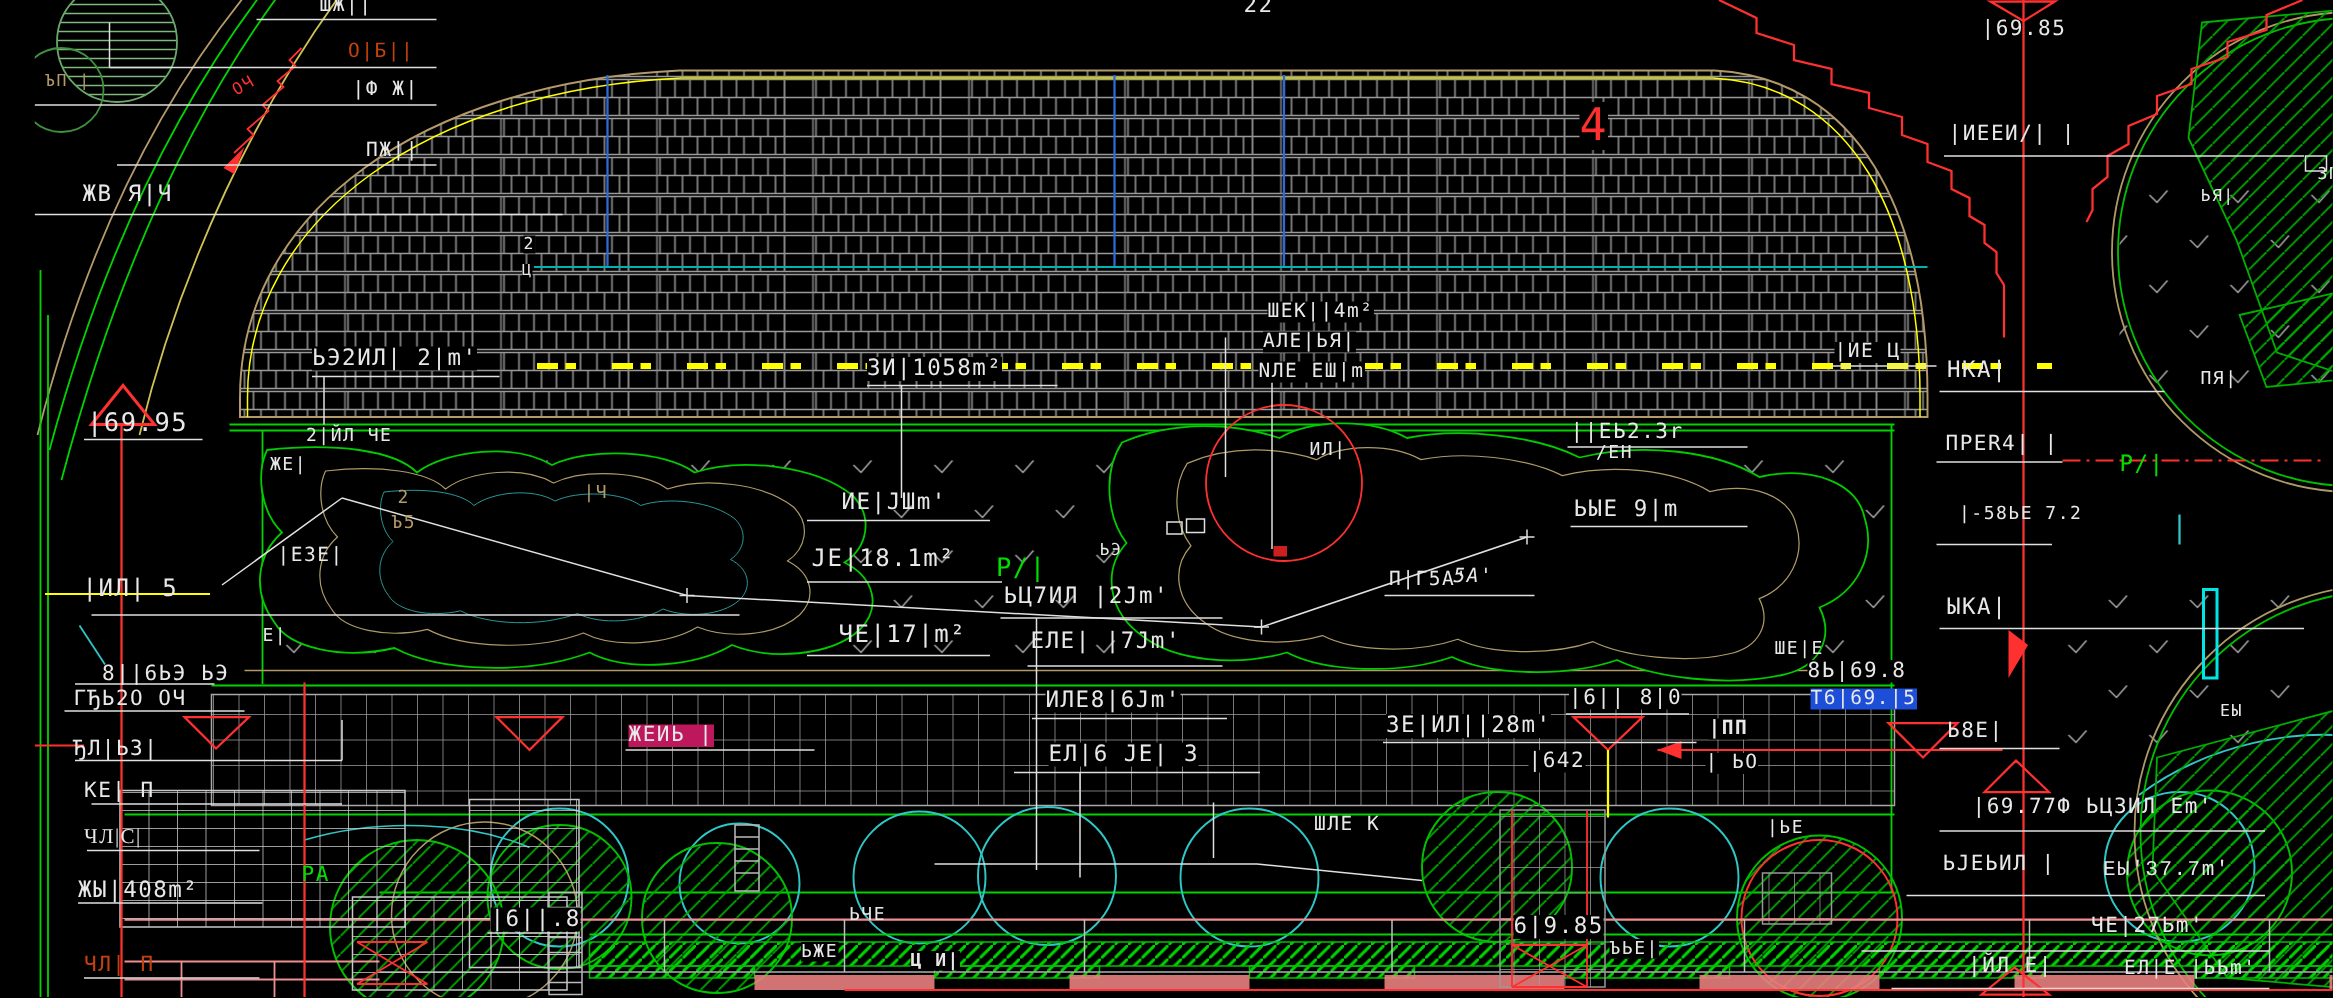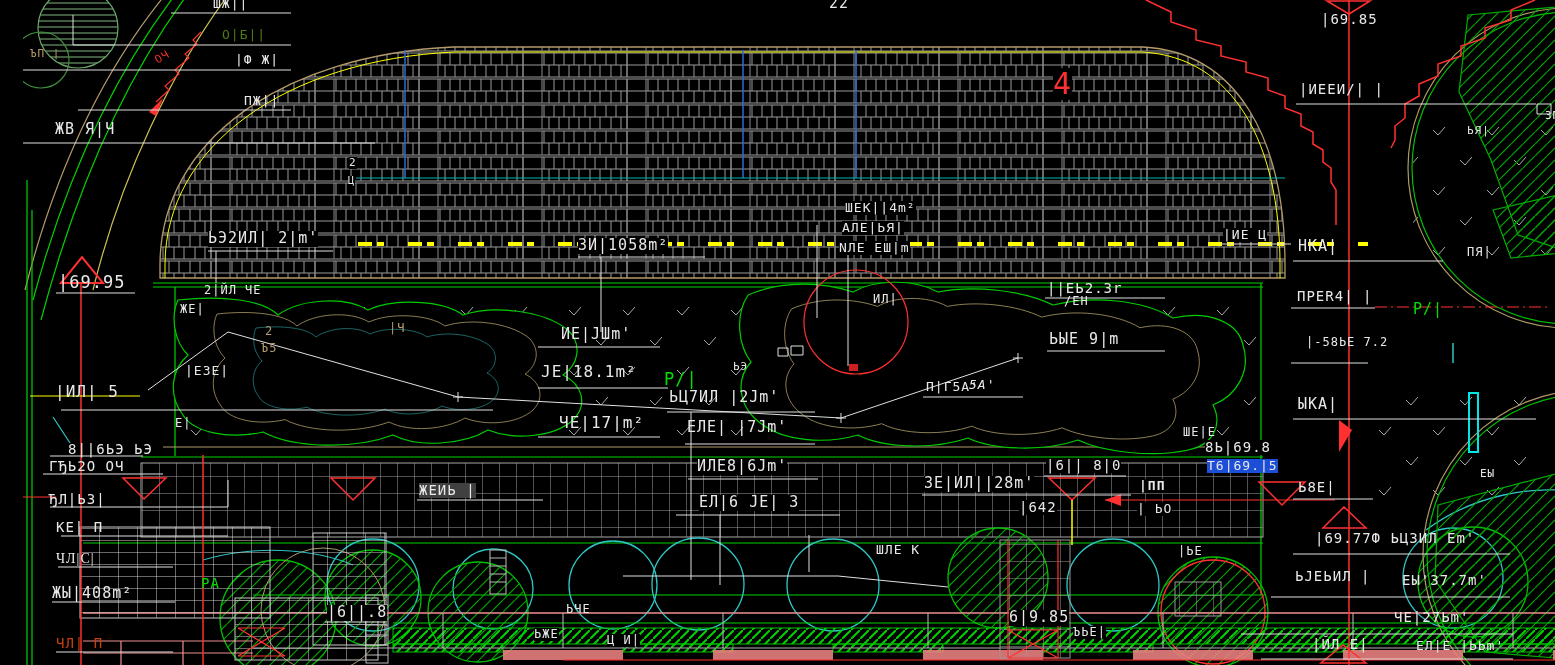--- a/index.html
+++ b/index.html
@@ -198,21 +198,21 @@
     <path d="M600,576 H815 L925,587"></path>
     <path d="M205,332 L125,390 M205,332 L435,397 L818,418 L995,358"></path>
     <path d="M430,397 h10 M435,392 v10 M813,418 h10 M818,413 v10 M990,358 h10 M995,353 v10"></path>
     <path d="M755,348 h10 v8 h-10 z M768,346 h12 v9 h-12 z M1514,104 h14 v10 h-14 z"></path>
   </g>
   <path d="M7,396 H117" stroke="#ffff00" stroke-width="1.2"></path>
 </svg>
 
 <div id="labels-layer">
       <div class="cad-label" style="left: 190px; top: -3px; font-size: 13px; color: rgb(232, 232, 232);">ШЖ||</div>
-      <div class="cad-label" style="left: 199px; top: 28px; font-size: 13px; color: #4d7c0f;">О|Б||</div>
+      <div class="cad-label" style="left: 209px; top: 28px; font-size: 13px; color: #c2410c;">О|Б||</div>
       <div class="cad-label" style="left: 212px; top: 53px; font-size: 13px; color: rgb(232, 232, 232);">|Ф Ж|</div>
       <div class="cad-label" style="left: 221px; top: 94px; font-size: 13px; color: rgb(232, 232, 232);">ПЖ||</div>
       <div class="cad-label" style="left: 7px; top: 48px; font-size: 11px; color: rgb(180, 154, 106);">ЪП |</div>
       <div class="cad-label" style="left: 130px; top: 56px; font-size: 11px; color: rgb(255, 48, 48); transform: rotate(-30deg);">ОЧ</div>
       <div class="cad-label" style="left: 32px; top: 122px; font-size: 15px; color: rgb(232, 232, 232);">ЖВ Я|Ч</div>
       <div class="cad-label" style="left: 35px; top: 274px; font-size: 17px; color: rgb(232, 232, 232);">|69.95</div>
       <div class="cad-label" style="left: 32px; top: 384px; font-size: 16px; color: rgb(232, 232, 232);">|ИЛ| 5</div>
       <div class="cad-label" style="left: 45px; top: 442px; font-size: 14px; color: rgb(232, 232, 232);">8||6ЬЭ ЬЭ</div>
       <div class="cad-label" style="left: 26px; top: 459px; font-size: 14px; color: rgb(232, 232, 232);">ГЂЬ2О ОЧ</div>
       <div class="cad-label" style="left: 26px; top: 492px; font-size: 14px; color: rgb(232, 232, 232);">ЂЛ|ЬЗ|</div>
@@ -247,46 +247,46 @@
       <div class="cad-label" style="left: 674px; top: 459px; font-size: 15px; color: rgb(232, 232, 232); background: rgb(0, 0, 0);">ИЛЕ8|6Јm'</div>
       <div class="cad-label" style="left: 676px; top: 495px; font-size: 15px; color: rgb(232, 232, 232); background: rgb(0, 0, 0);">ЕЛ|6 ЈЕ| З</div>
       <div class="cad-label" style="left: 850px; top: 293px; font-size: 12px; color: rgb(232, 232, 232);">ИЛ|</div>
       <div class="cad-label" style="left: 903px; top: 380px; font-size: 13px; color: rgb(232, 232, 232);">П|Г5А'</div>
       <div class="cad-label" style="left: 1024px; top: 281px; font-size: 14px; color: rgb(232, 232, 232);">||ЕЬ2.Зr</div>
       <div class="cad-label" style="left: 1026px; top: 332px; font-size: 15px; color: rgb(232, 232, 232);">ЬЫЕ 9|m</div>
       <div class="cad-label" style="left: 946px; top: 378px; font-size: 13px; color: rgb(232, 232, 232); font-style: italic;">5А'</div>
       <div class="cad-label" style="left: 1041px; top: 295px; font-size: 12px; color: rgb(232, 232, 232);">/ЕН</div>
       <div class="cad-label" style="left: 1160px; top: 426px; font-size: 12px; color: rgb(232, 232, 232);">ШЕ|Е</div>
       <div class="cad-label" style="left: 1182px; top: 440px; font-size: 14px; color: rgb(232, 232, 232); background: rgb(0, 0, 0);">8Ь|69.8</div>
-      <div class="cad-label" style="left: 396px; top: 483px; font-size: 14px; color: rgb(232, 232, 232); background: #404040;">ЖЕИЬ |</div>
+      <div class="cad-label" style="left: 396px; top: 483px; font-size: 14px; color: rgb(232, 232, 232); background: #be185d;">ЖЕИЬ |</div>
       <div class="cad-label" style="left: 901px; top: 476px; font-size: 15px; color: rgb(232, 232, 232); background: rgb(0, 0, 0);">ЗЕ|ИЛ||28m'</div>
       <div class="cad-label" style="left: 996px; top: 500px; font-size: 14px; color: rgb(232, 232, 232); background: rgb(0, 0, 0);">|642</div>
       <div class="cad-label" style="left: 1023px; top: 458px; font-size: 14px; color: rgb(232, 232, 232); background: rgb(0, 0, 0);">|6|| 8|0</div>
       <div class="cad-label" style="left: 1116px; top: 479px; font-size: 13px; color: rgb(232, 232, 232); background: rgb(0, 0, 0); font-weight: bold;">|ПП</div>
       <div class="cad-label" style="left: 1114px; top: 502px; font-size: 13px; color: rgb(232, 232, 232); background: rgb(0, 0, 0);">| ЬО</div>
       <div class="cad-label" style="left: 304px; top: 605px; font-size: 15px; color: rgb(232, 232, 232); background: rgb(0, 0, 0);">|6||.8</div>
       <div class="cad-label" style="left: 543px; top: 603px; font-size: 12px; color: rgb(232, 232, 232);">ЬЧЕ</div>
       <div class="cad-label" style="left: 853px; top: 543px; font-size: 13px; color: rgb(232, 232, 232);">ШЛЕ К</div>
       <div class="cad-label" style="left: 986px; top: 610px; font-size: 15px; color: rgb(232, 232, 232); background: rgb(0, 0, 0);">6|9.85</div>
       <div class="cad-label" style="left: 1050px; top: 626px; font-size: 12px; color: rgb(232, 232, 232); background: rgb(0, 0, 0);">ЪЬЕ|</div>
       <div class="cad-label" style="left: 511px; top: 628px; font-size: 12px; color: rgb(232, 232, 232); background: rgb(0, 0, 0);">ЬЖЕ</div>
-      <div class="cad-label" style="left: 584px; top: 634px; font-size: 12px; color: rgb(232, 232, 232); background: rgb(0, 0, 0);">Ц И|</div>
+      <div class="cad-label" style="left: 584px; top: 634px; font-size: 12px; color: rgb(232, 232, 232); background: rgb(0, 0, 0); font-weight: bold;">Ц И|</div>
       <div class="cad-label" style="left: 178px; top: 576px; font-size: 14px; color: rgb(0, 224, 0);">РА</div>
       <div class="cad-label" style="left: 1276px; top: 82px; font-size: 14px; color: rgb(232, 232, 232);">|ИЕЕИ/| |</div>
       <div class="cad-label" style="left: 1298px; top: 12px; font-size: 14px; color: rgb(232, 232, 232);">|69.85</div>
       <div class="cad-label" style="left: 1275px; top: 239px; font-size: 15px; color: rgb(232, 232, 232);">НКА|</div>
       <div class="cad-label" style="left: 1274px; top: 289px; font-size: 14px; color: rgb(232, 232, 232);">ПРЕR4| |</div>
       <div class="cad-label" style="left: 1283px; top: 336px; font-size: 12px; color: rgb(232, 232, 232);">|-58ЬЕ 7.2</div>
       <div class="cad-label" style="left: 1275px; top: 397px; font-size: 15px; color: rgb(232, 232, 232);">ЫКА|</div>
       <div class="cad-label" style="left: 1390px; top: 302px; font-size: 15px; color: rgb(0, 224, 0);">P/|</div>
       <div class="cad-label" style="left: 1184px; top: 459px; font-size: 13px; color: rgb(232, 232, 232); background: #1d4ed8;">Т6|69.|5</div>
       <div class="cad-label" style="left: 1275px; top: 480px; font-size: 14px; color: rgb(232, 232, 232);">Ь8Е|</div>
       <div class="cad-label" style="left: 1292px; top: 531px; font-size: 14px; color: rgb(232, 232, 232);">|69.77Ф ЬЦЗИЛ Еm'</div>
       <div class="cad-label" style="left: 1272px; top: 569px; font-size: 14px; color: rgb(232, 232, 232);">ЬЈЕЬИЛ |</div>
-      <div class="cad-label" style="left: 1379px; top: 573px; font-size: 14px; color: rgb(232, 232, 232);">ЕЫ'37.7m'</div>
+      <div class="cad-label" style="left: 1379px; top: 573px; font-size: 14px; color: rgb(232, 232, 232); font-family: Liberation Mono, monospace;">ЕЫ'37.7m'</div>
       <div class="cad-label" style="left: 1371px; top: 610px; font-size: 14px; color: rgb(232, 232, 232);">ЧЕ|27Ьm'</div>
       <div class="cad-label" style="left: 1289px; top: 637px; font-size: 14px; color: rgb(232, 232, 232);">|ЙЛ Е|</div>
       <div class="cad-label" style="left: 1393px; top: 639px; font-size: 13px; color: rgb(232, 232, 232);">ЕЛ|Е |ЬЬm'</div>
       <div class="cad-label" style="left: 1522px; top: 110px; font-size: 11px; color: rgb(232, 232, 232);">ЗПЕ</div>
       <div class="cad-label" style="left: 1444px; top: 125px; font-size: 11px; color: rgb(232, 232, 232);">ЬЯ|</div>
       <div class="cad-label" style="left: 1444px; top: 246px; font-size: 12px; color: rgb(232, 232, 232);">ПЯ|</div>
       <div class="cad-label" style="left: 1457px; top: 468px; font-size: 11px; color: rgb(232, 232, 232);">ЕЫ</div>
       <div class="cad-label" style="left: 1155px; top: 545px; font-size: 12px; color: rgb(232, 232, 232);">|ЬЕ</div>
     </div>
 </div>

